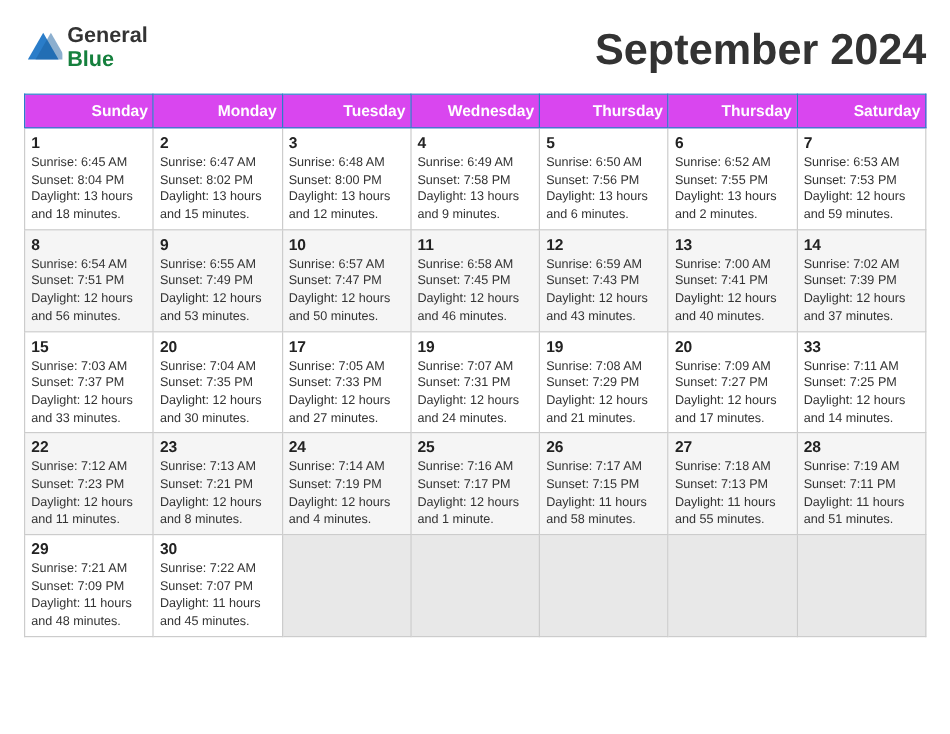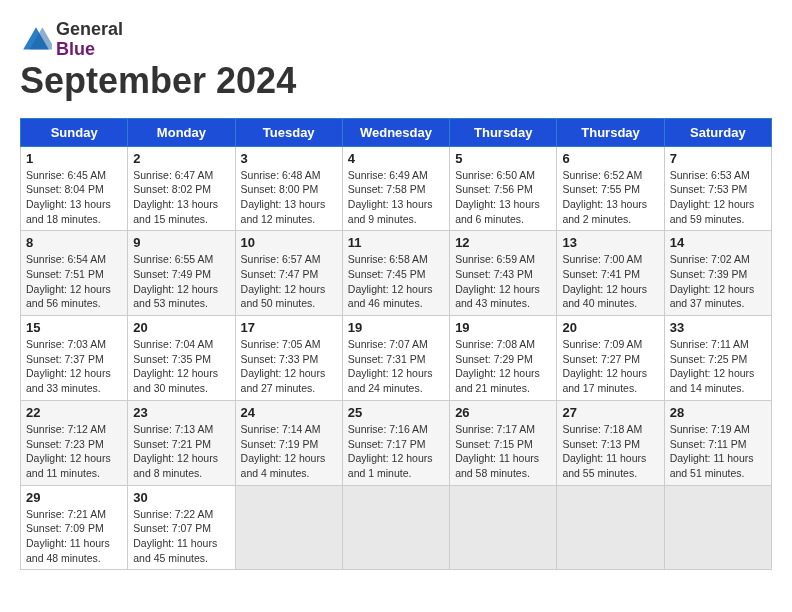--- a/index.html
+++ b/index.html
@@ -8,35 +8,34 @@
       background: #fff;
       width: 792px;
       min-height: 612px;
       padding: 20px;
     }
     .header {
       display: flex;
       justify-content: space-between;
       align-items: flex-start;
       margin-bottom: 16px;
-      flex-direction: column;
     }
     .logo {
       display: flex;
       align-items: center;
     }
     .logo-text {
       display: flex;
       flex-direction: column;
       font-size: 18px;
       font-weight: bold;
       line-height: 1.1;
     }
     .logo-text .general { color: #333; }
-    .logo-text .blue { color: #701a75; }
+    .logo-text .blue { color: #15803d; }
     .logo-icon {
       width: 32px;
       height: 32px;
       margin-right: 4px;
     }
     .title-area {
       text-align: right;
     }
     .month-title {
       font-size: 36px;
@@ -46,24 +45,24 @@
     .location {
       font-size: 15px;
       color: #555;
     }
     .calendar {
       width: 100%;
       border-collapse: collapse;
       font-size: 11px;
     }
     .calendar th {
-      background: #1d4ed8;
+      background: #d946ef;
       color: white;
       padding: 6px 4px;
-      text-align: center;
+      text-align: right;
       font-size: 13px;
       font-weight: bold;
       border: 1px solid #2a7dc9;
     }
     .calendar td {
       border: 1px solid #ccc;
       vertical-align: top;
       padding: 4px 5px;
       width: 107px;
       min-height: 80px;

